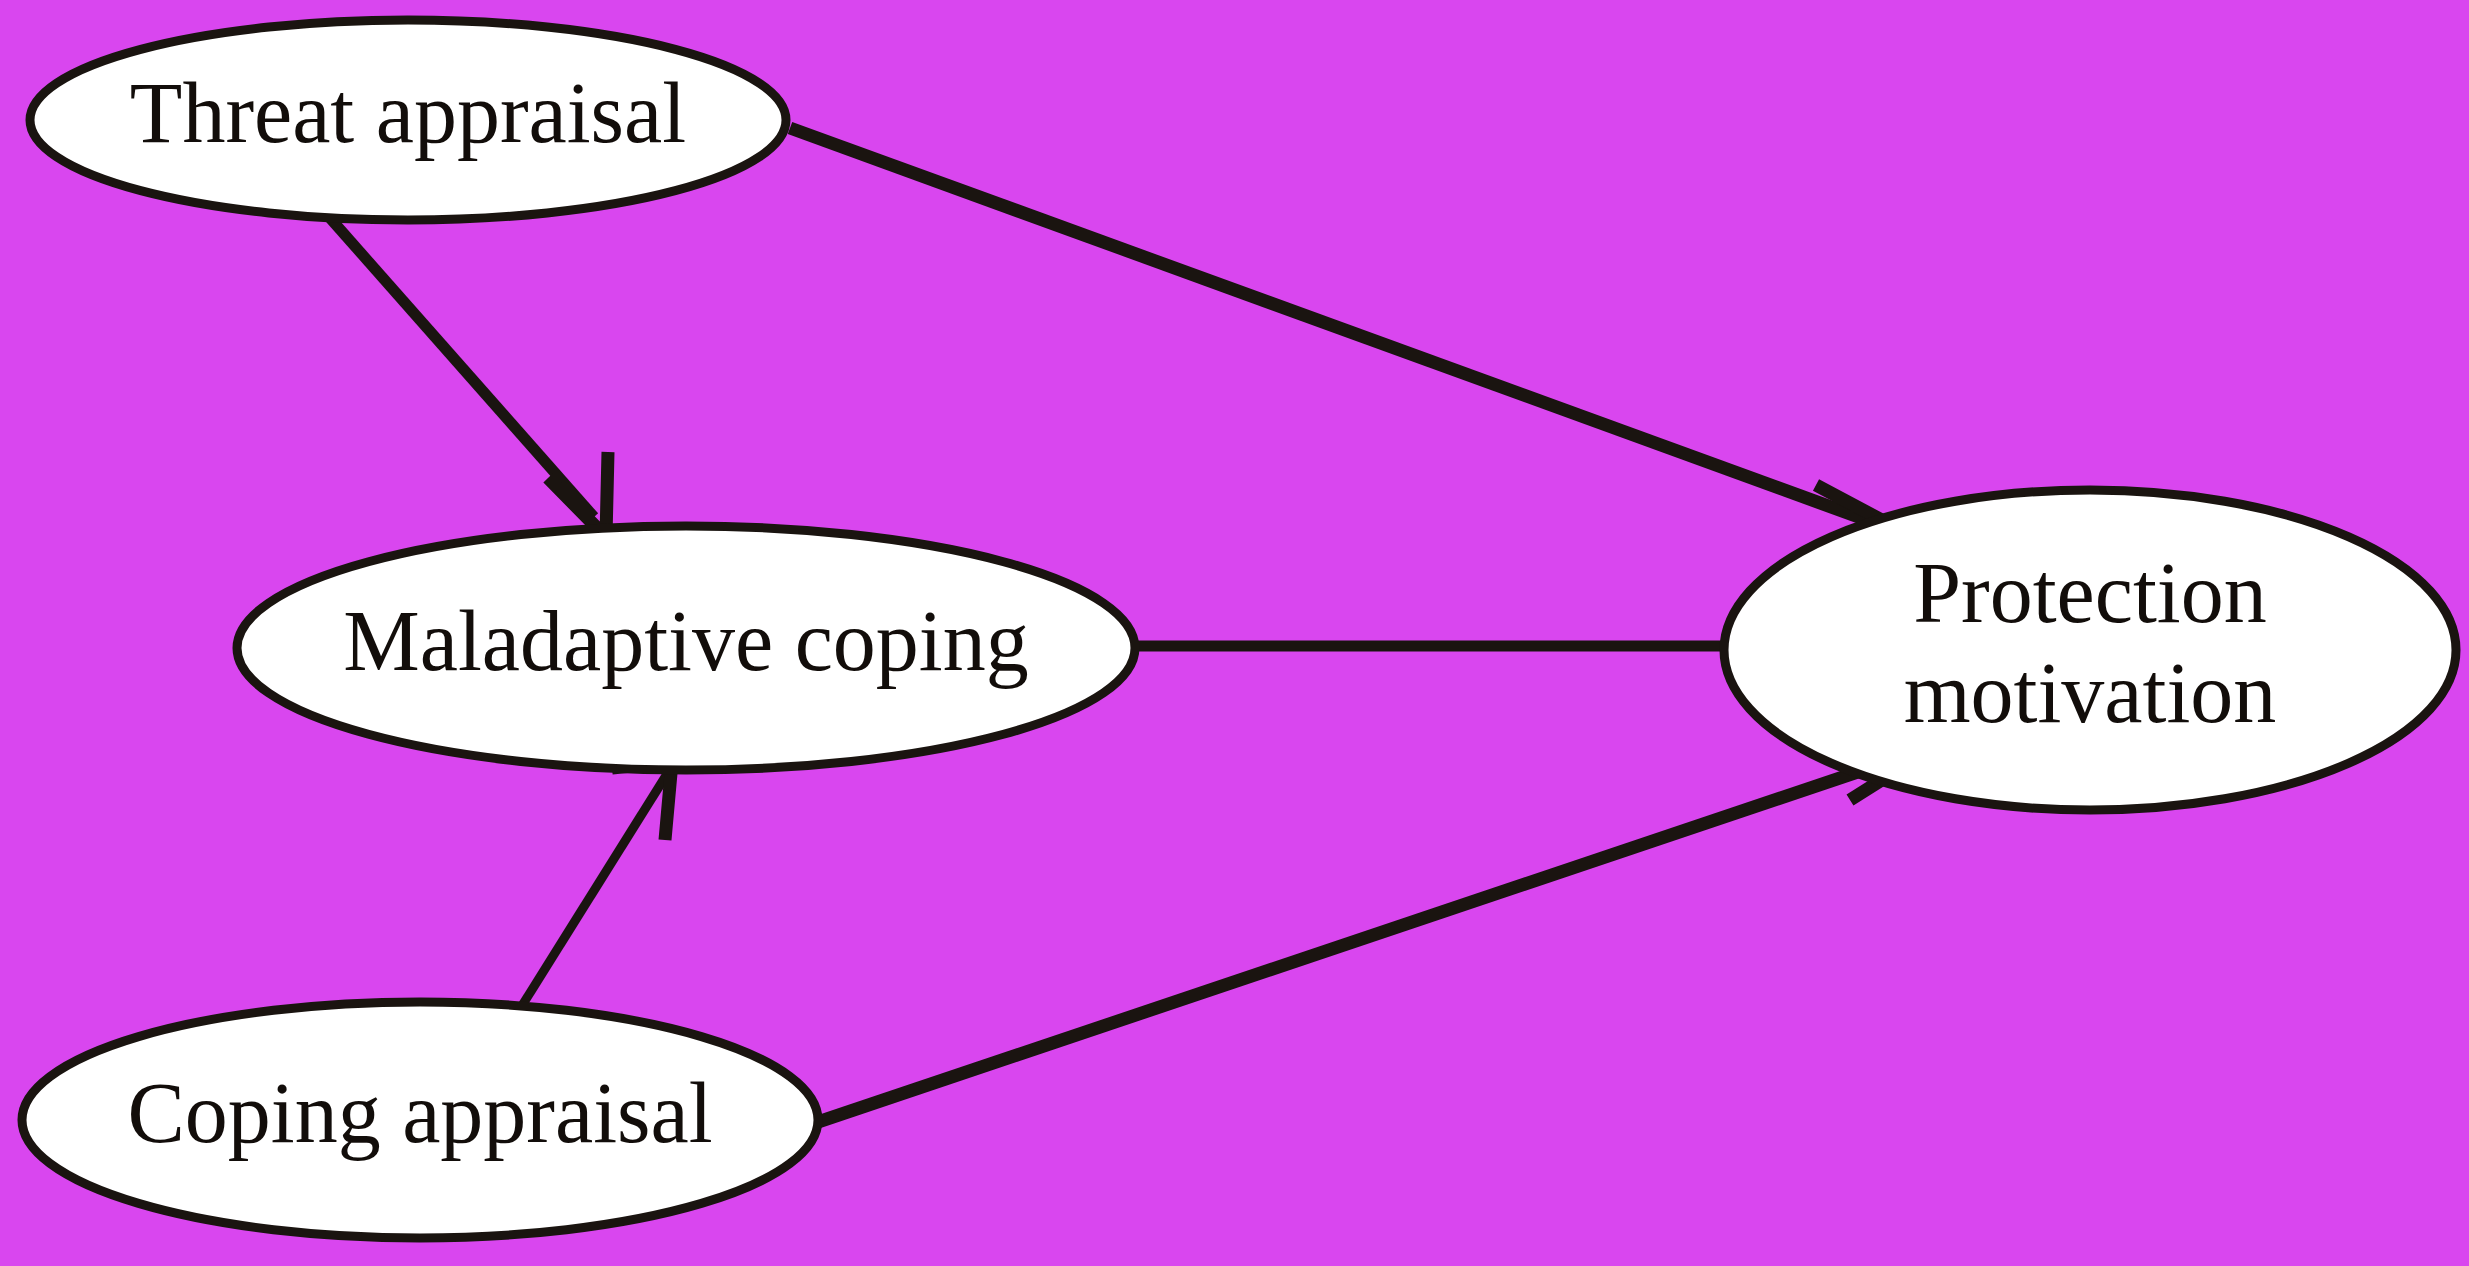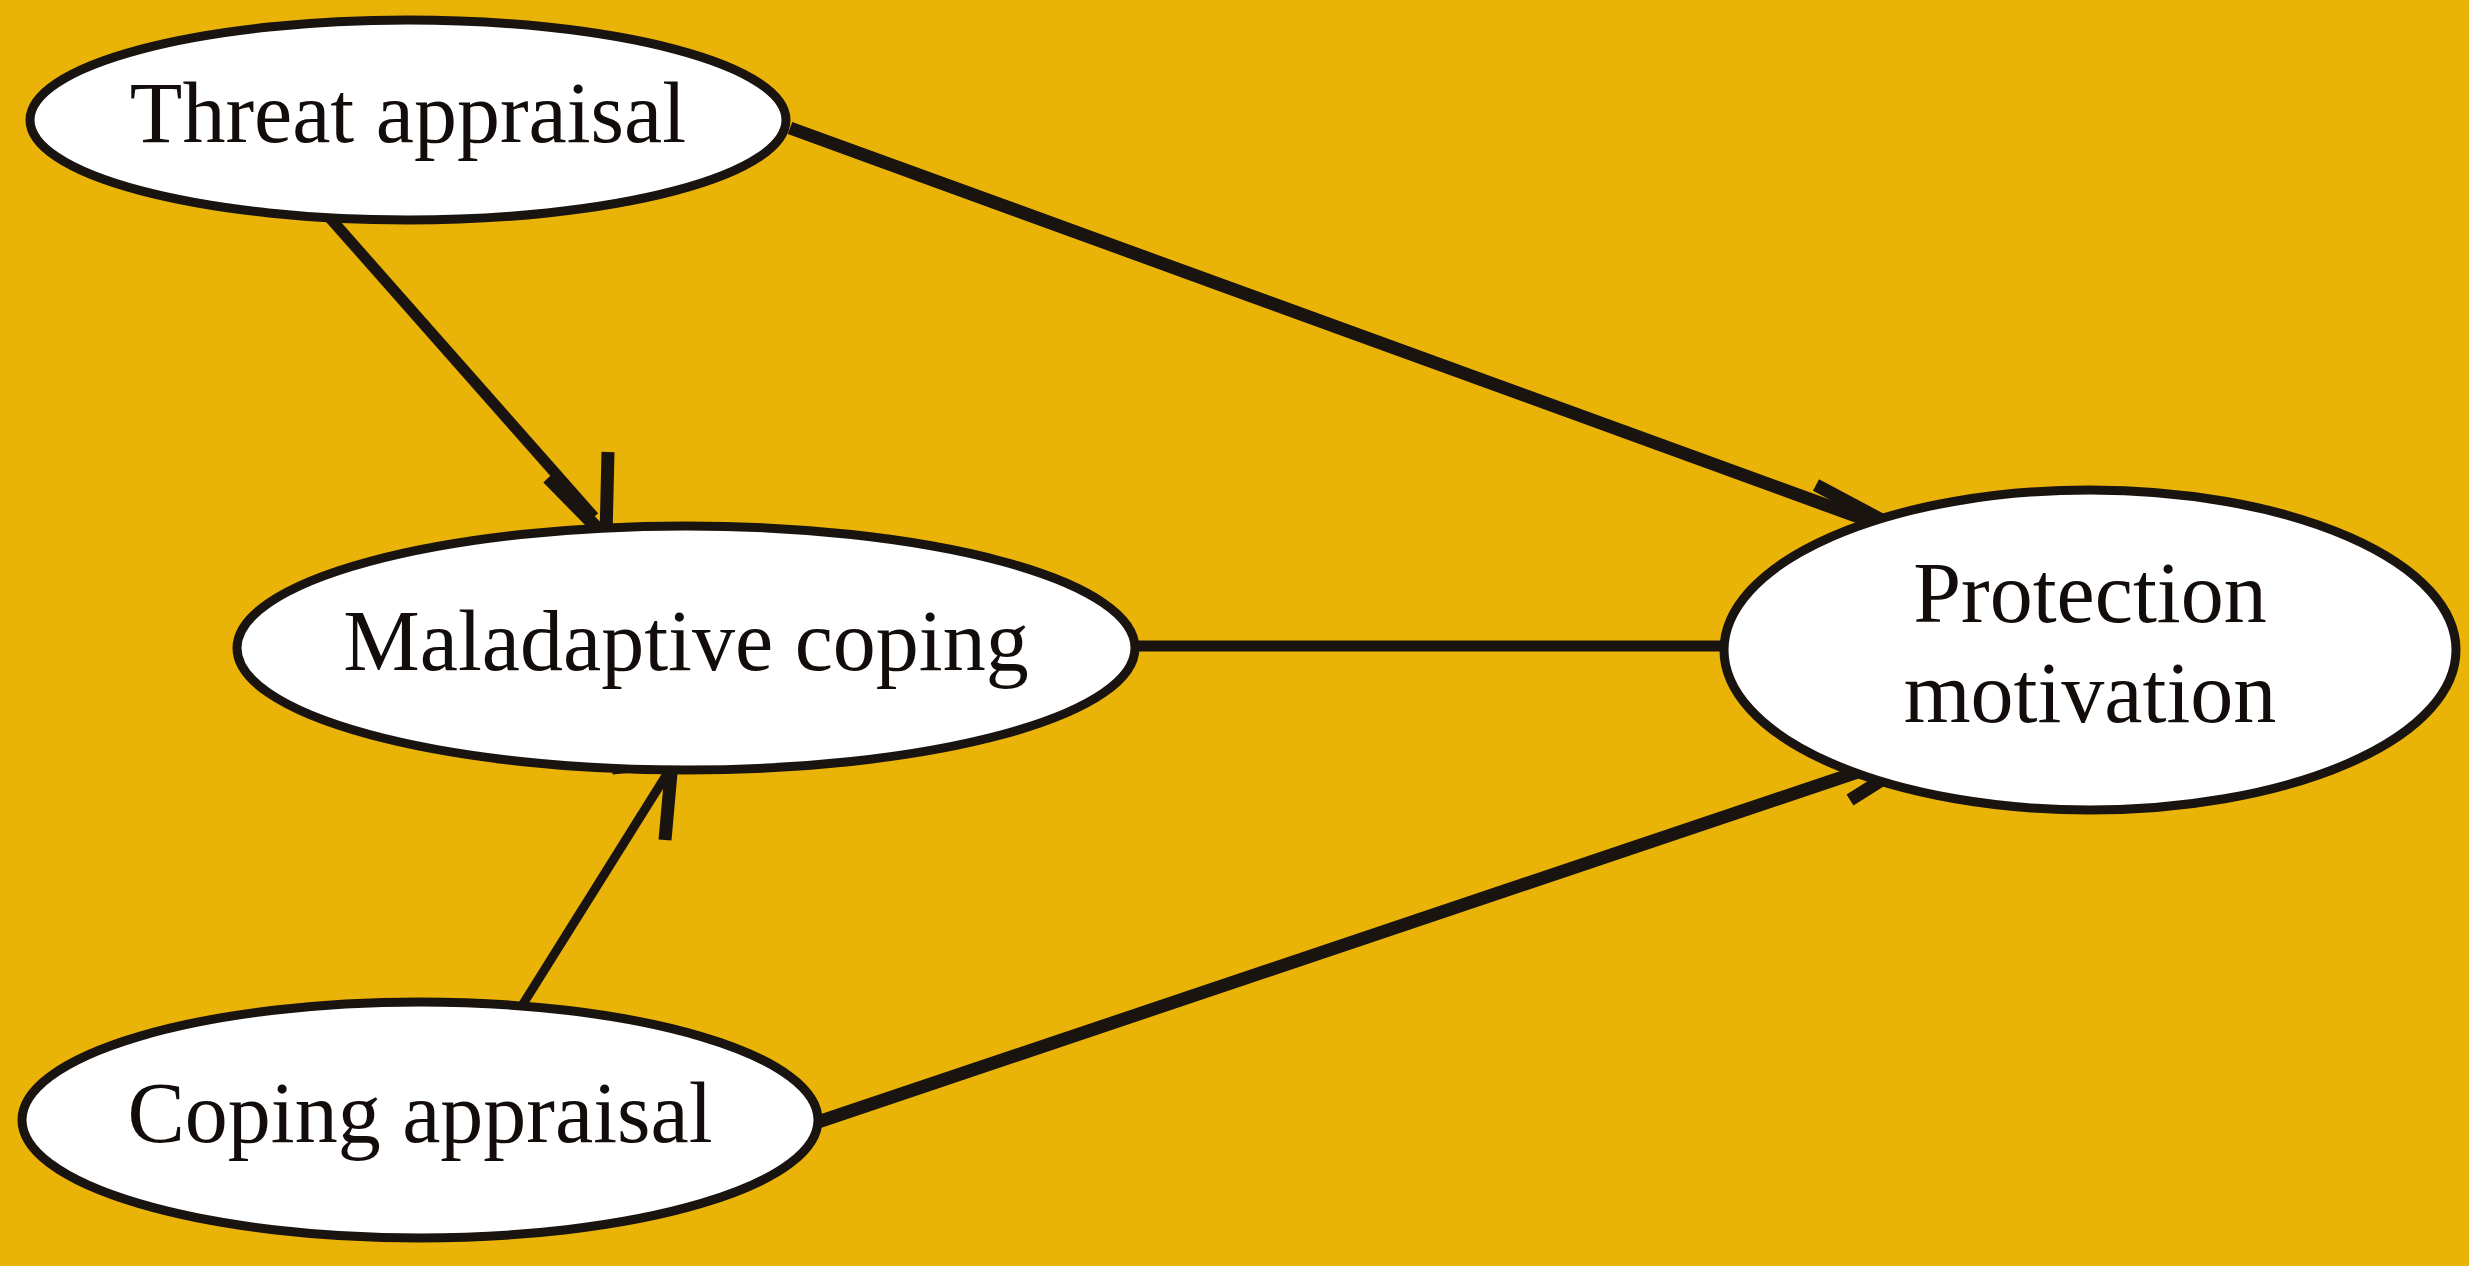--- a/index.html
+++ b/index.html
@@ -8,21 +8,21 @@
     padding: 0;
     background: #ffffff;
   }
   body {
     font-family: "Liberation Serif", "DejaVu Serif", serif;
   }
   #diagram-root {
     position: relative;
     width: 2469px;
     height: 1266px;
-    background: #eab308;
+    background: #d946ef;
     overflow: hidden;
   }
   #diagram-svg {
     display: block;
     width: 2469px;
     height: 1266px;
   }
   .node-ellipse {
     fill: #ffffff;
     stroke: #1a1410;

